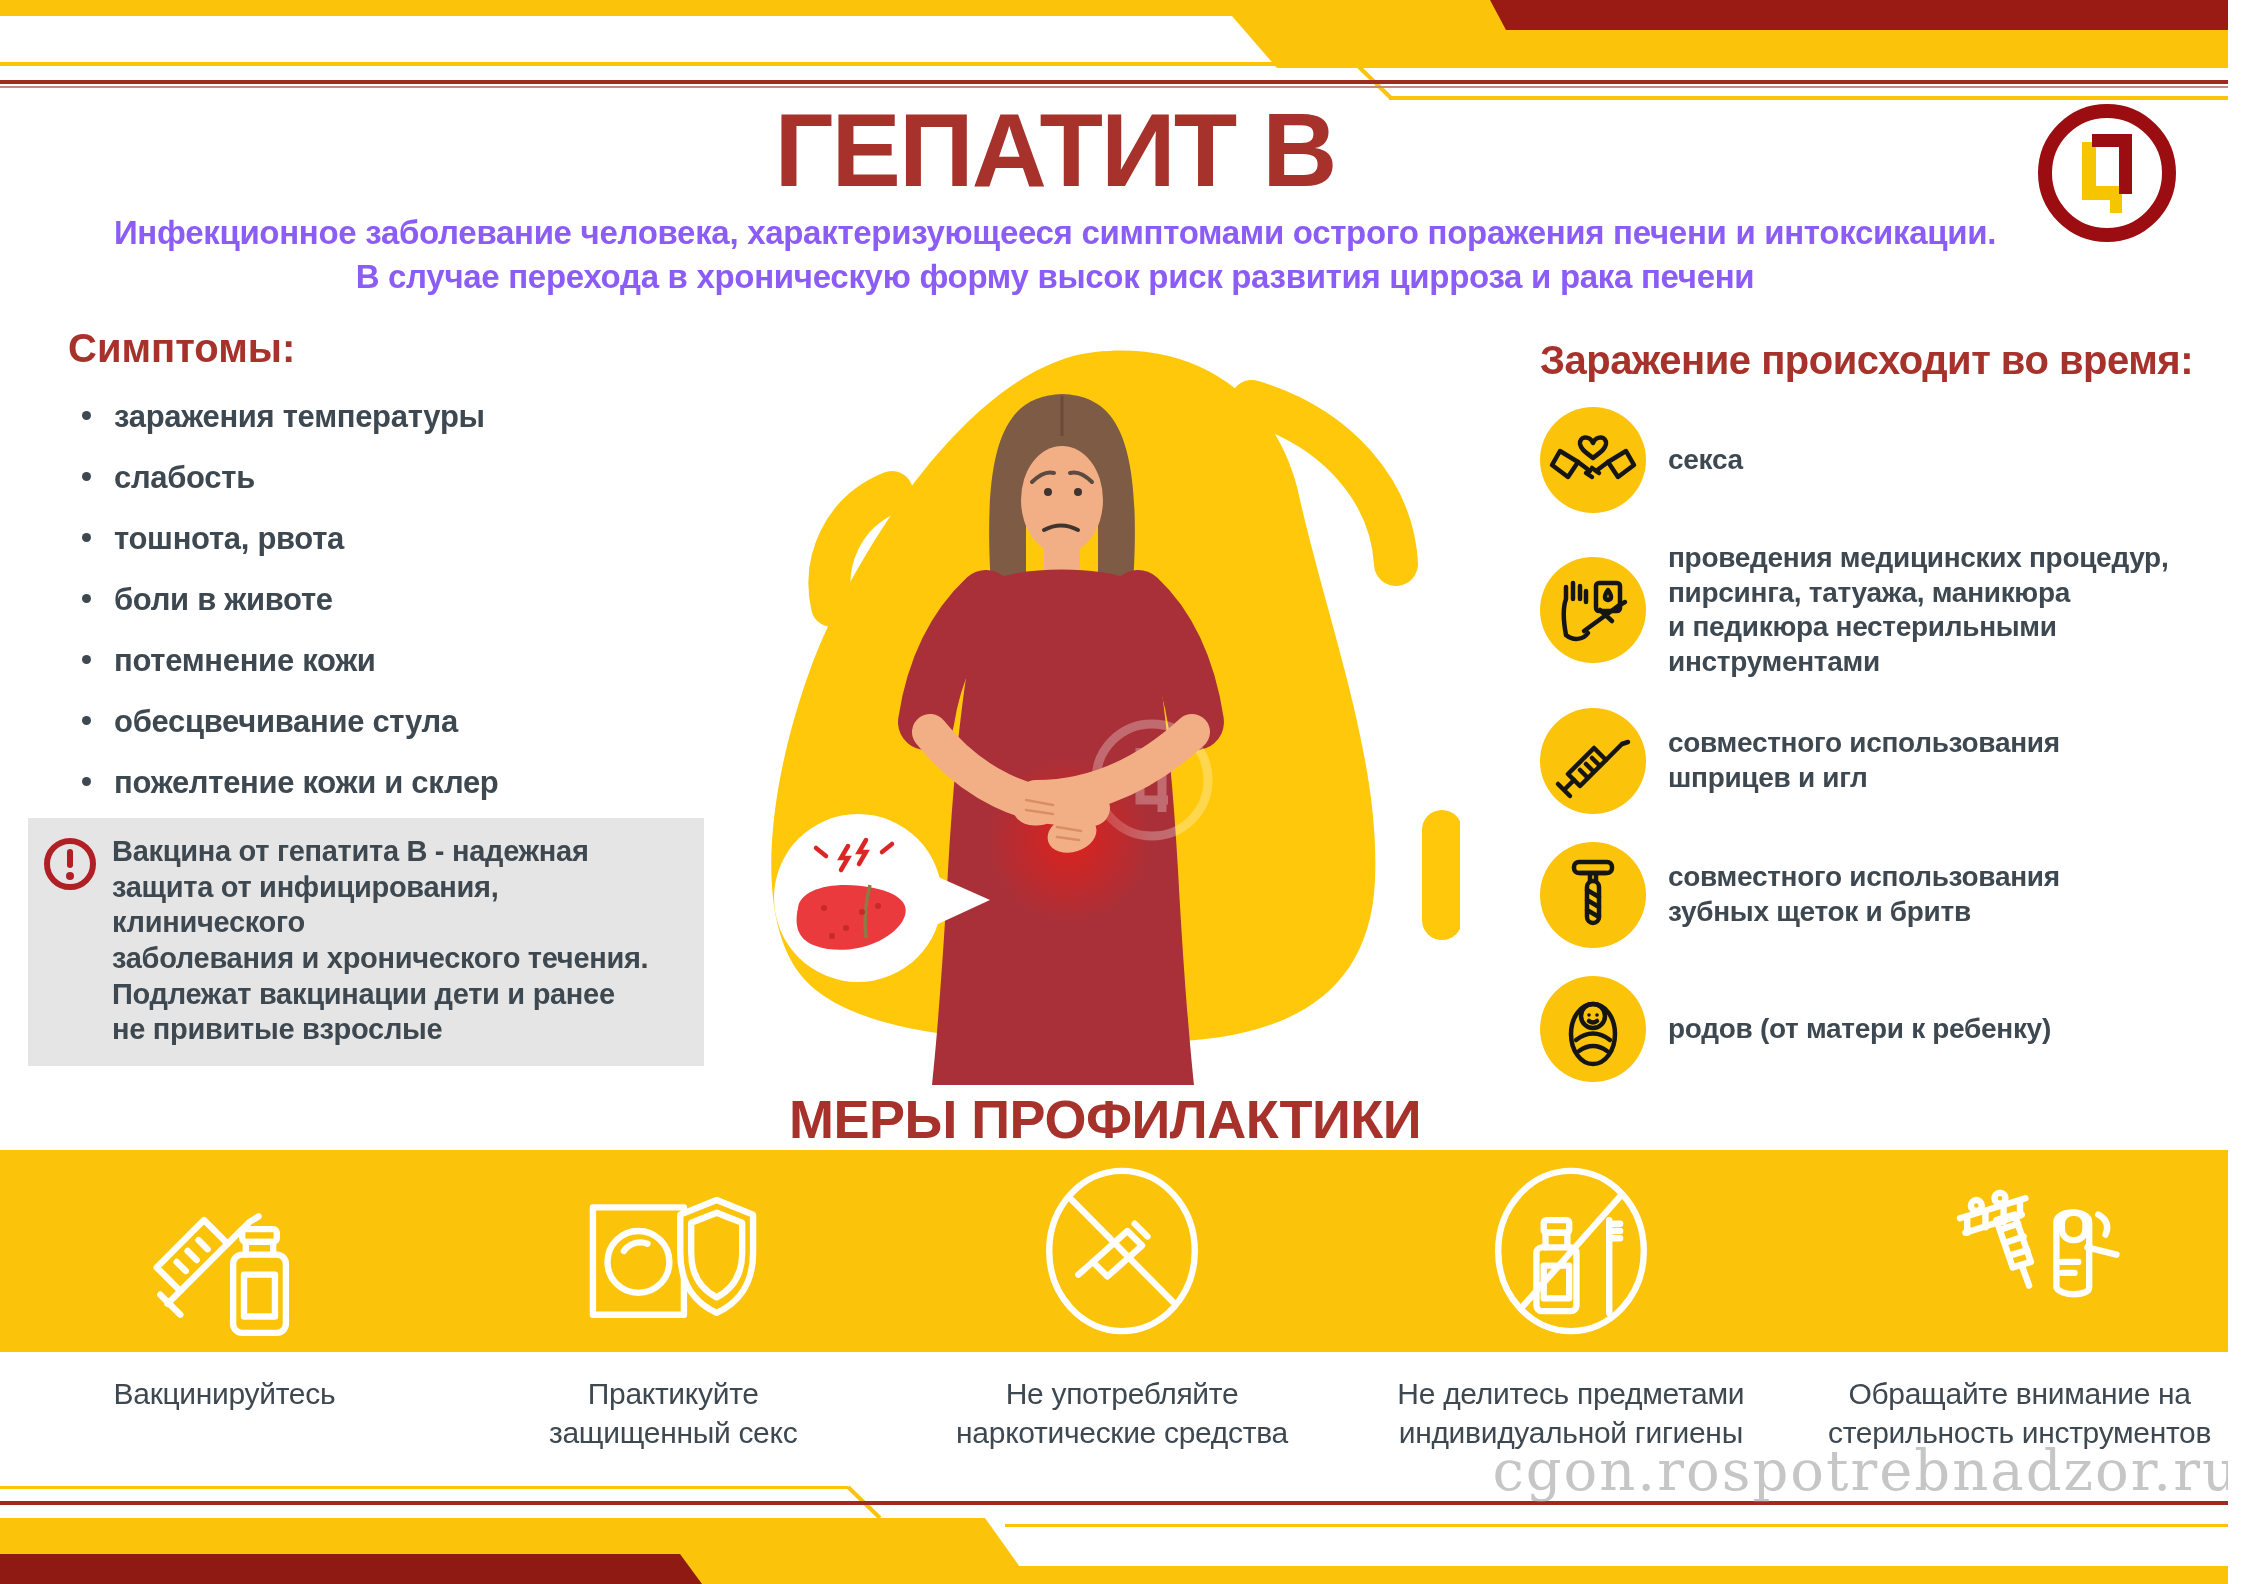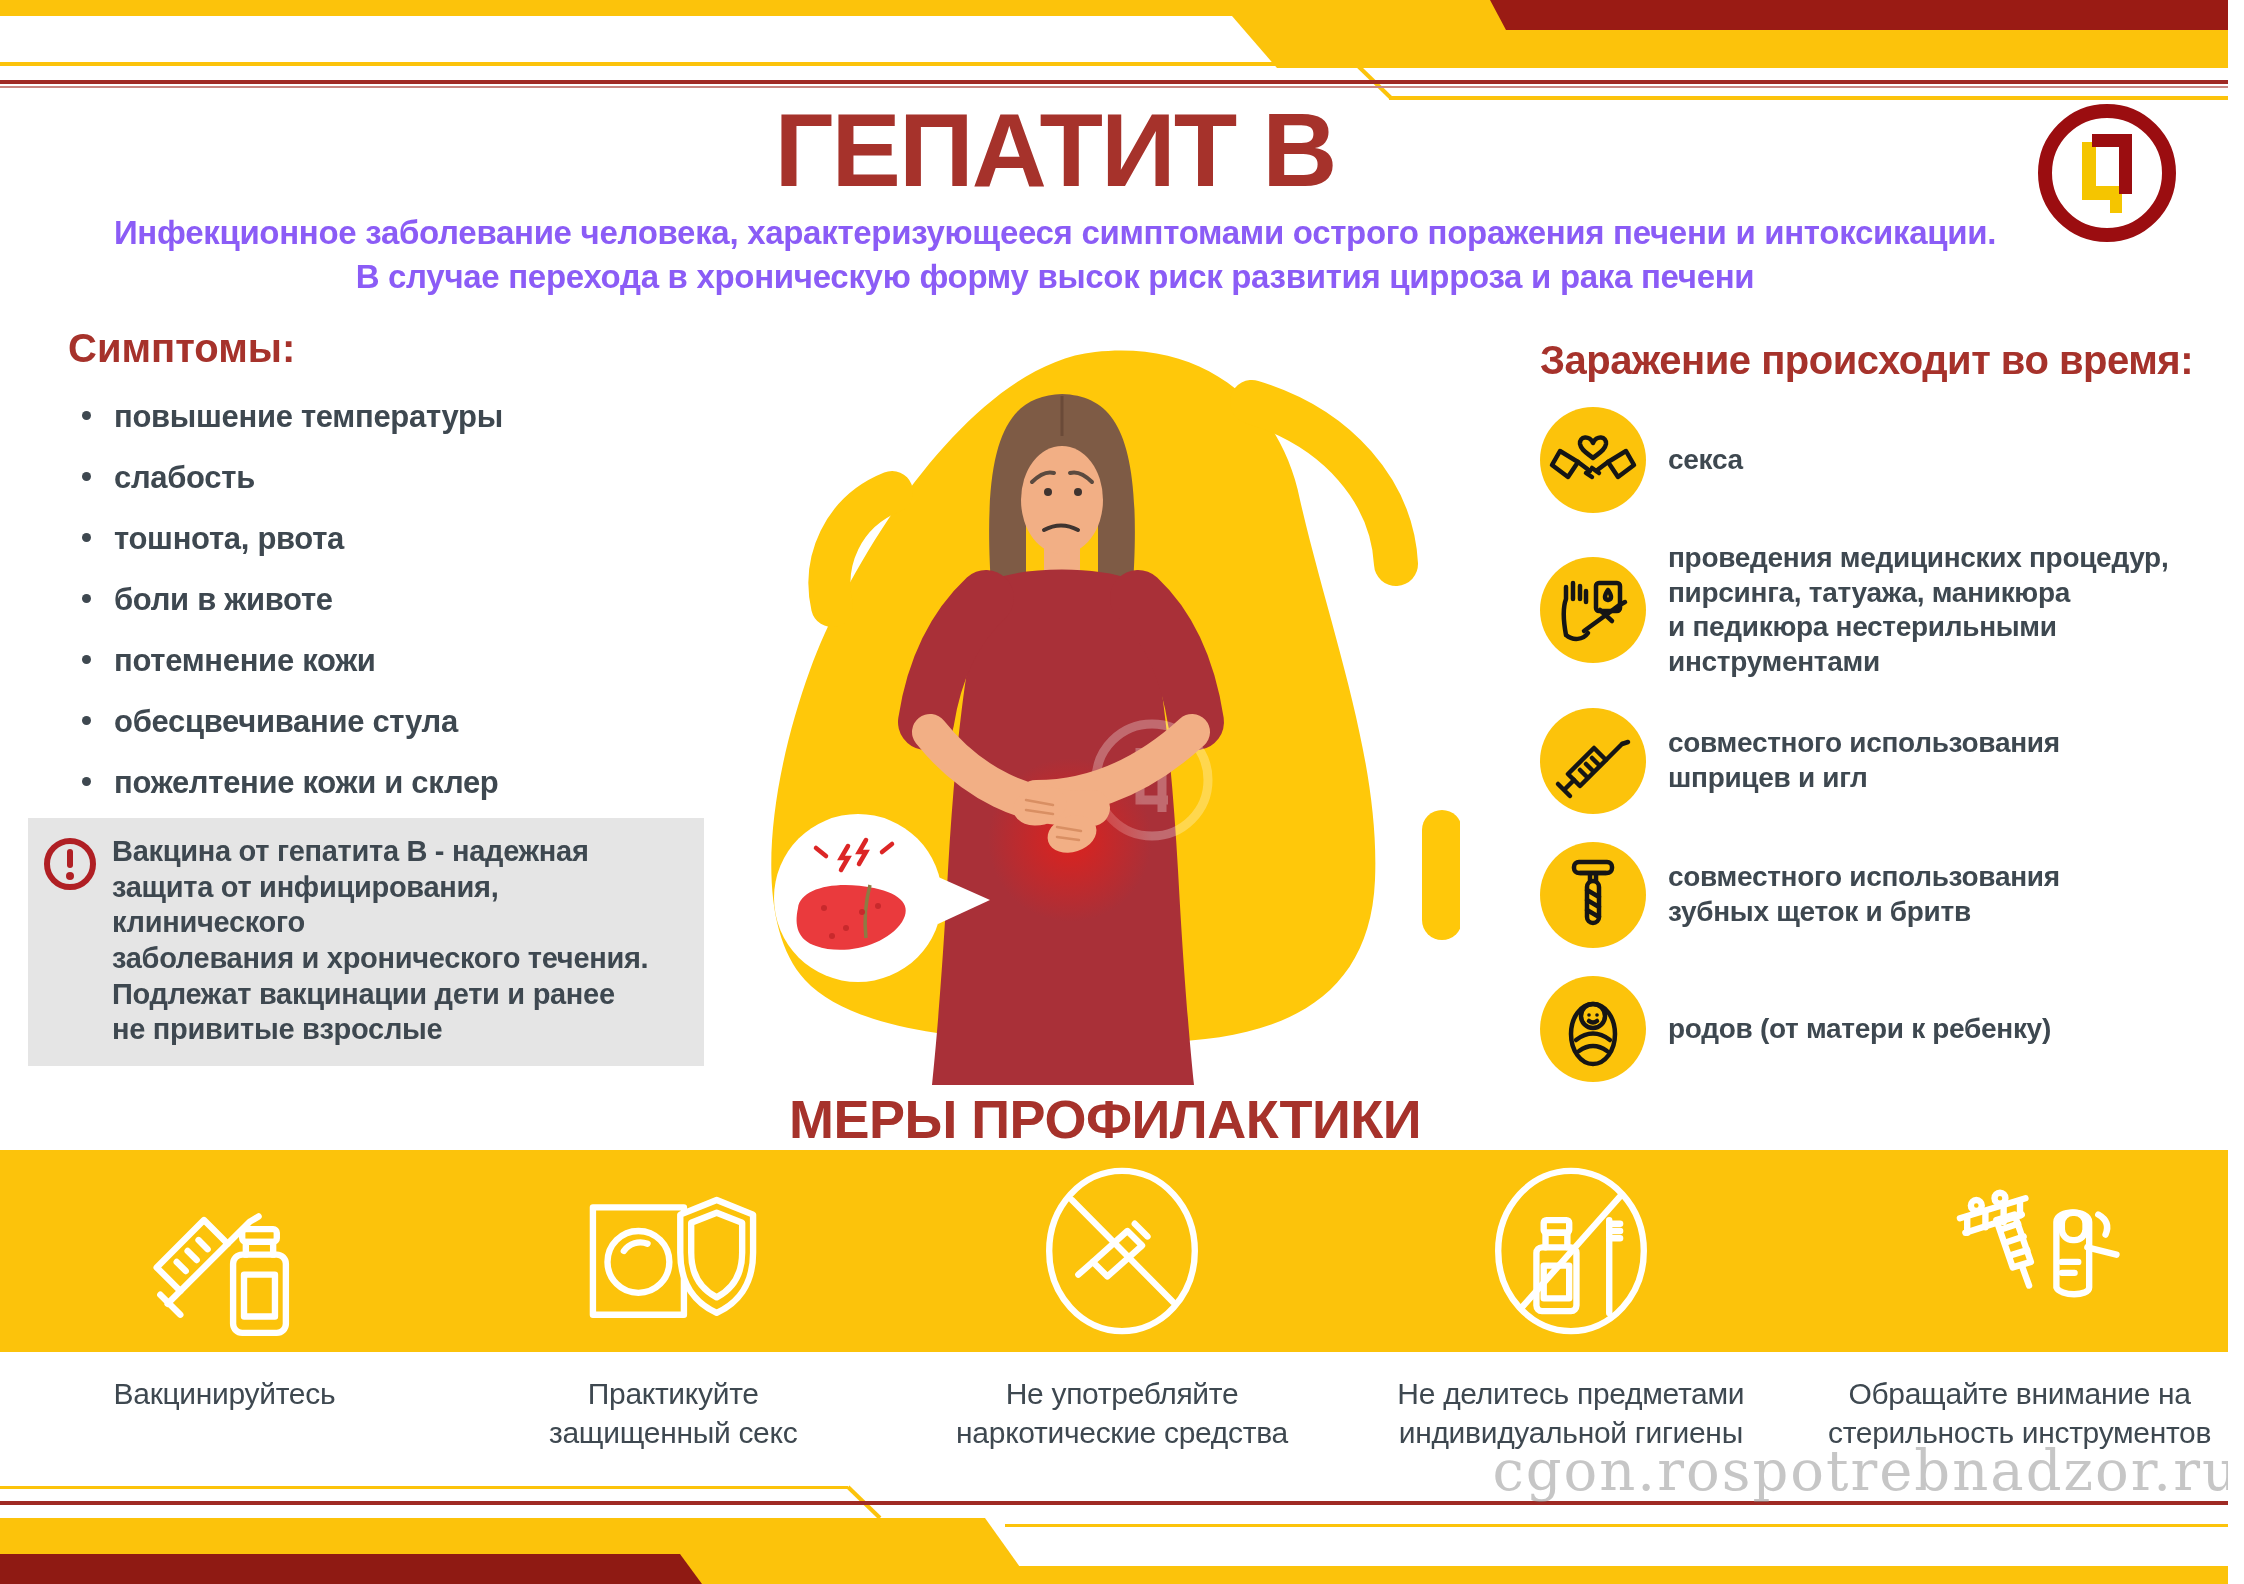--- a/index.html
+++ b/index.html
@@ -84,21 +84,21 @@
     <h1 class="title">ГЕПАТИТ В</h1>
     <div class="subtitle">
       <div>Инфекционное заболевание человека, характеризующееся симптомами острого поражения печени и интоксикации.</div>
       <div>В случае перехода в хроническую форму высок риск развития цирроза и рака печени</div>
     </div>
   </div>
 
   <section class="symptoms">
     <h2>Симптомы:</h2>
     <ul>
-      <li><span class="dot"></span><span>повышение температуры</span></li>
+      <li><span class="dot"></span><span>заражения температуры</span></li>
       <li><span class="dot"></span><span>слабость</span></li>
       <li><span class="dot"></span><span>тошнота, рвота</span></li>
       <li><span class="dot"></span><span>боли в животе</span></li>
       <li><span class="dot"></span><span>потемнение кожи</span></li>
       <li><span class="dot"></span><span>обесцвечивание стула</span></li>
       <li><span class="dot"></span><span>пожелтение кожи и склер</span></li>
     </ul>
   </section>
 
   <div class="vaccine-box">

